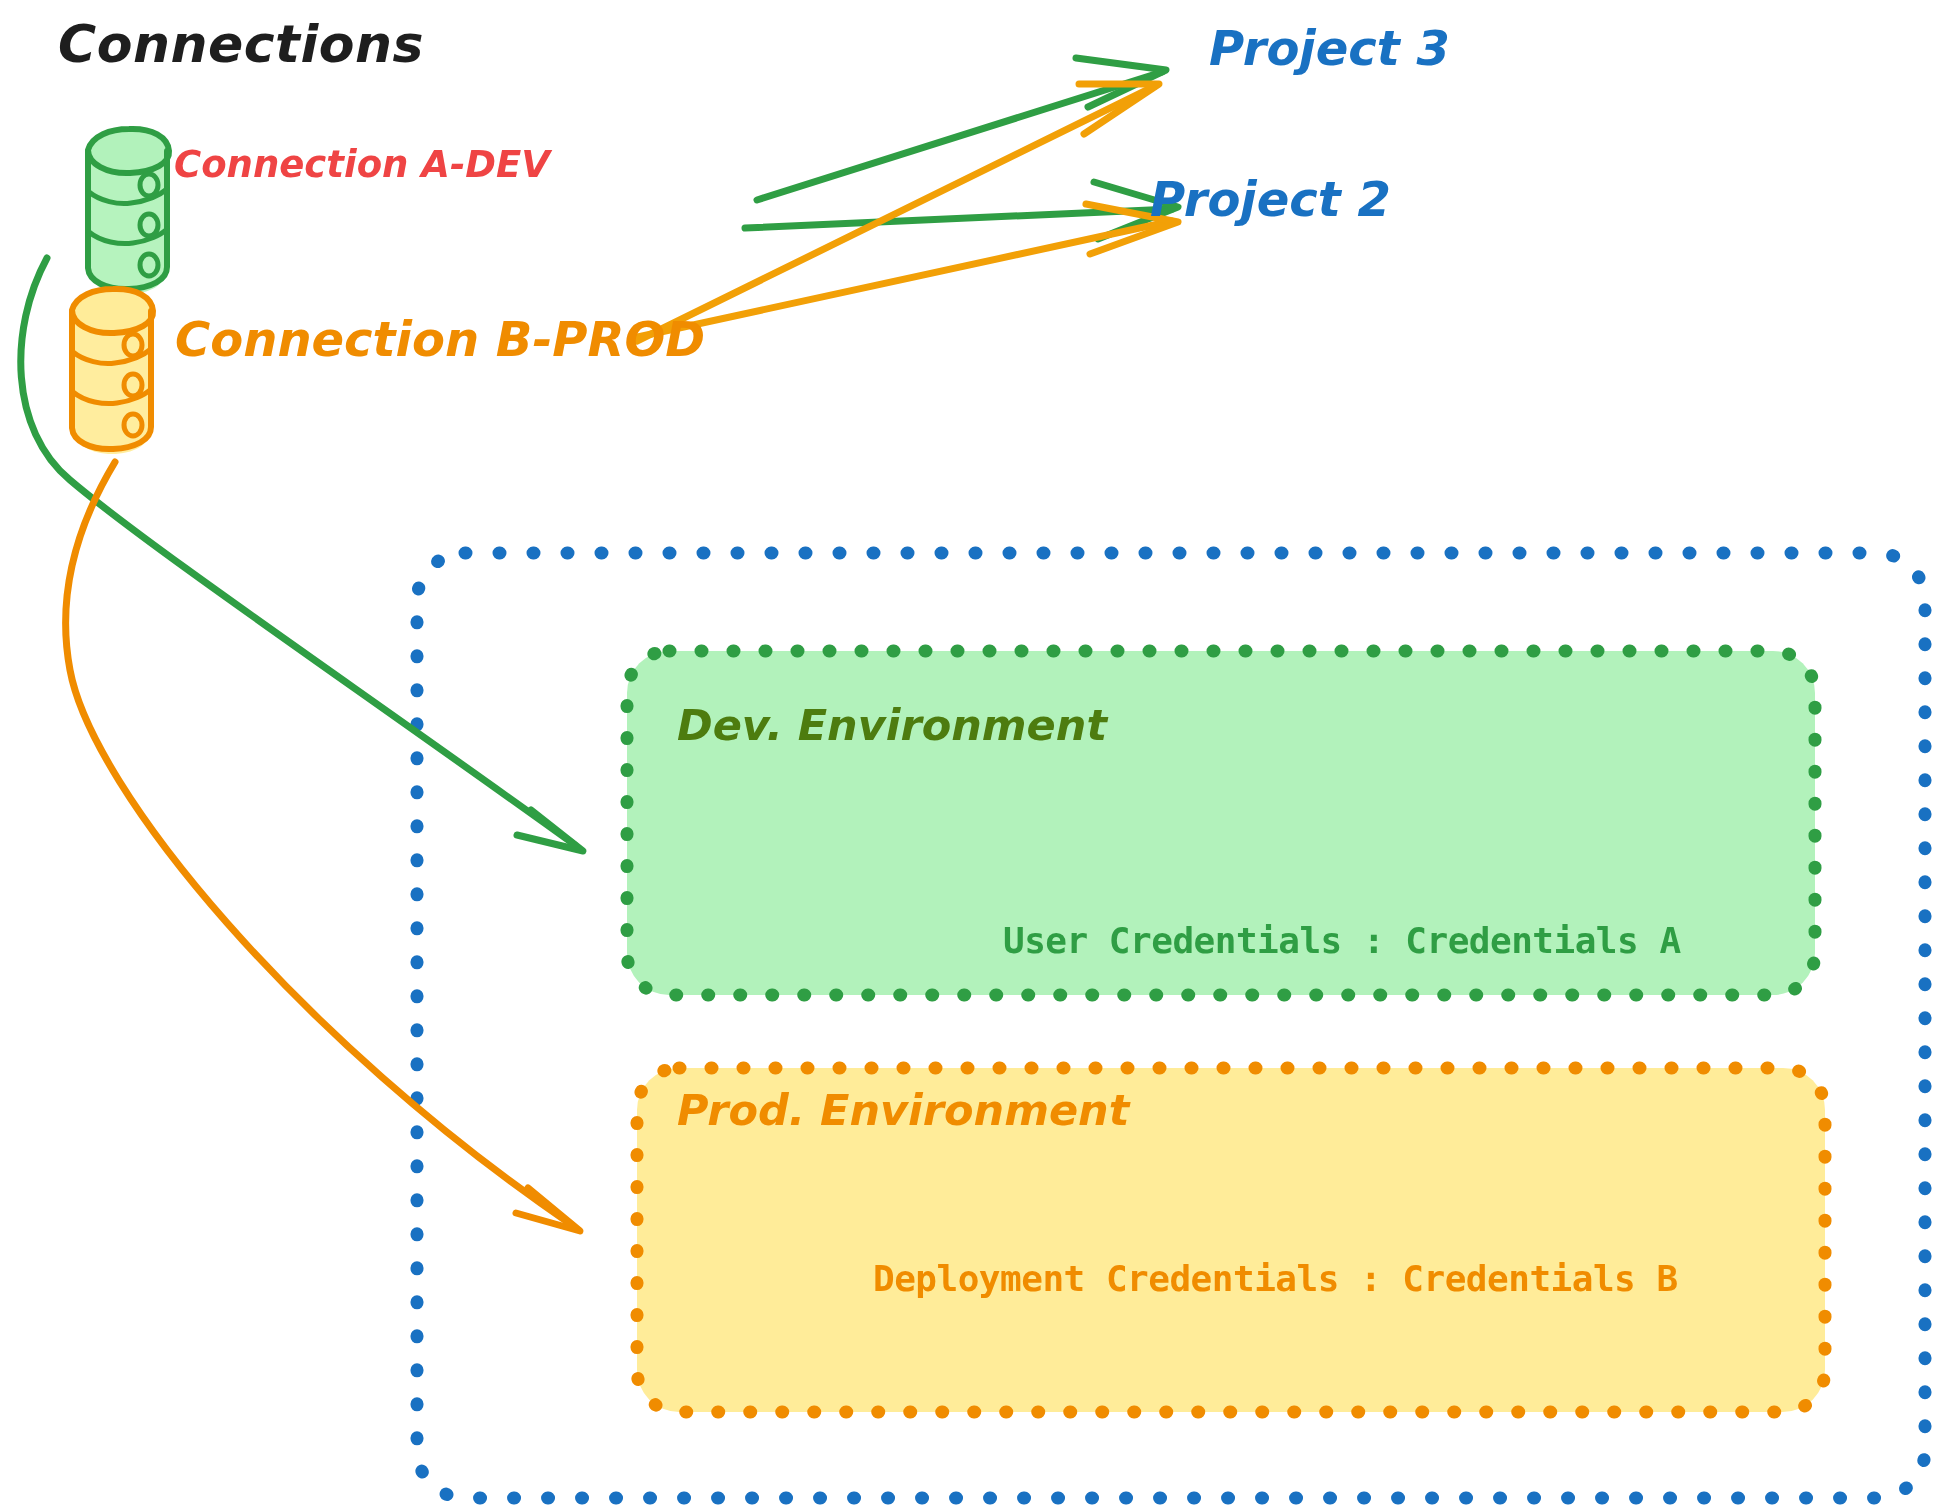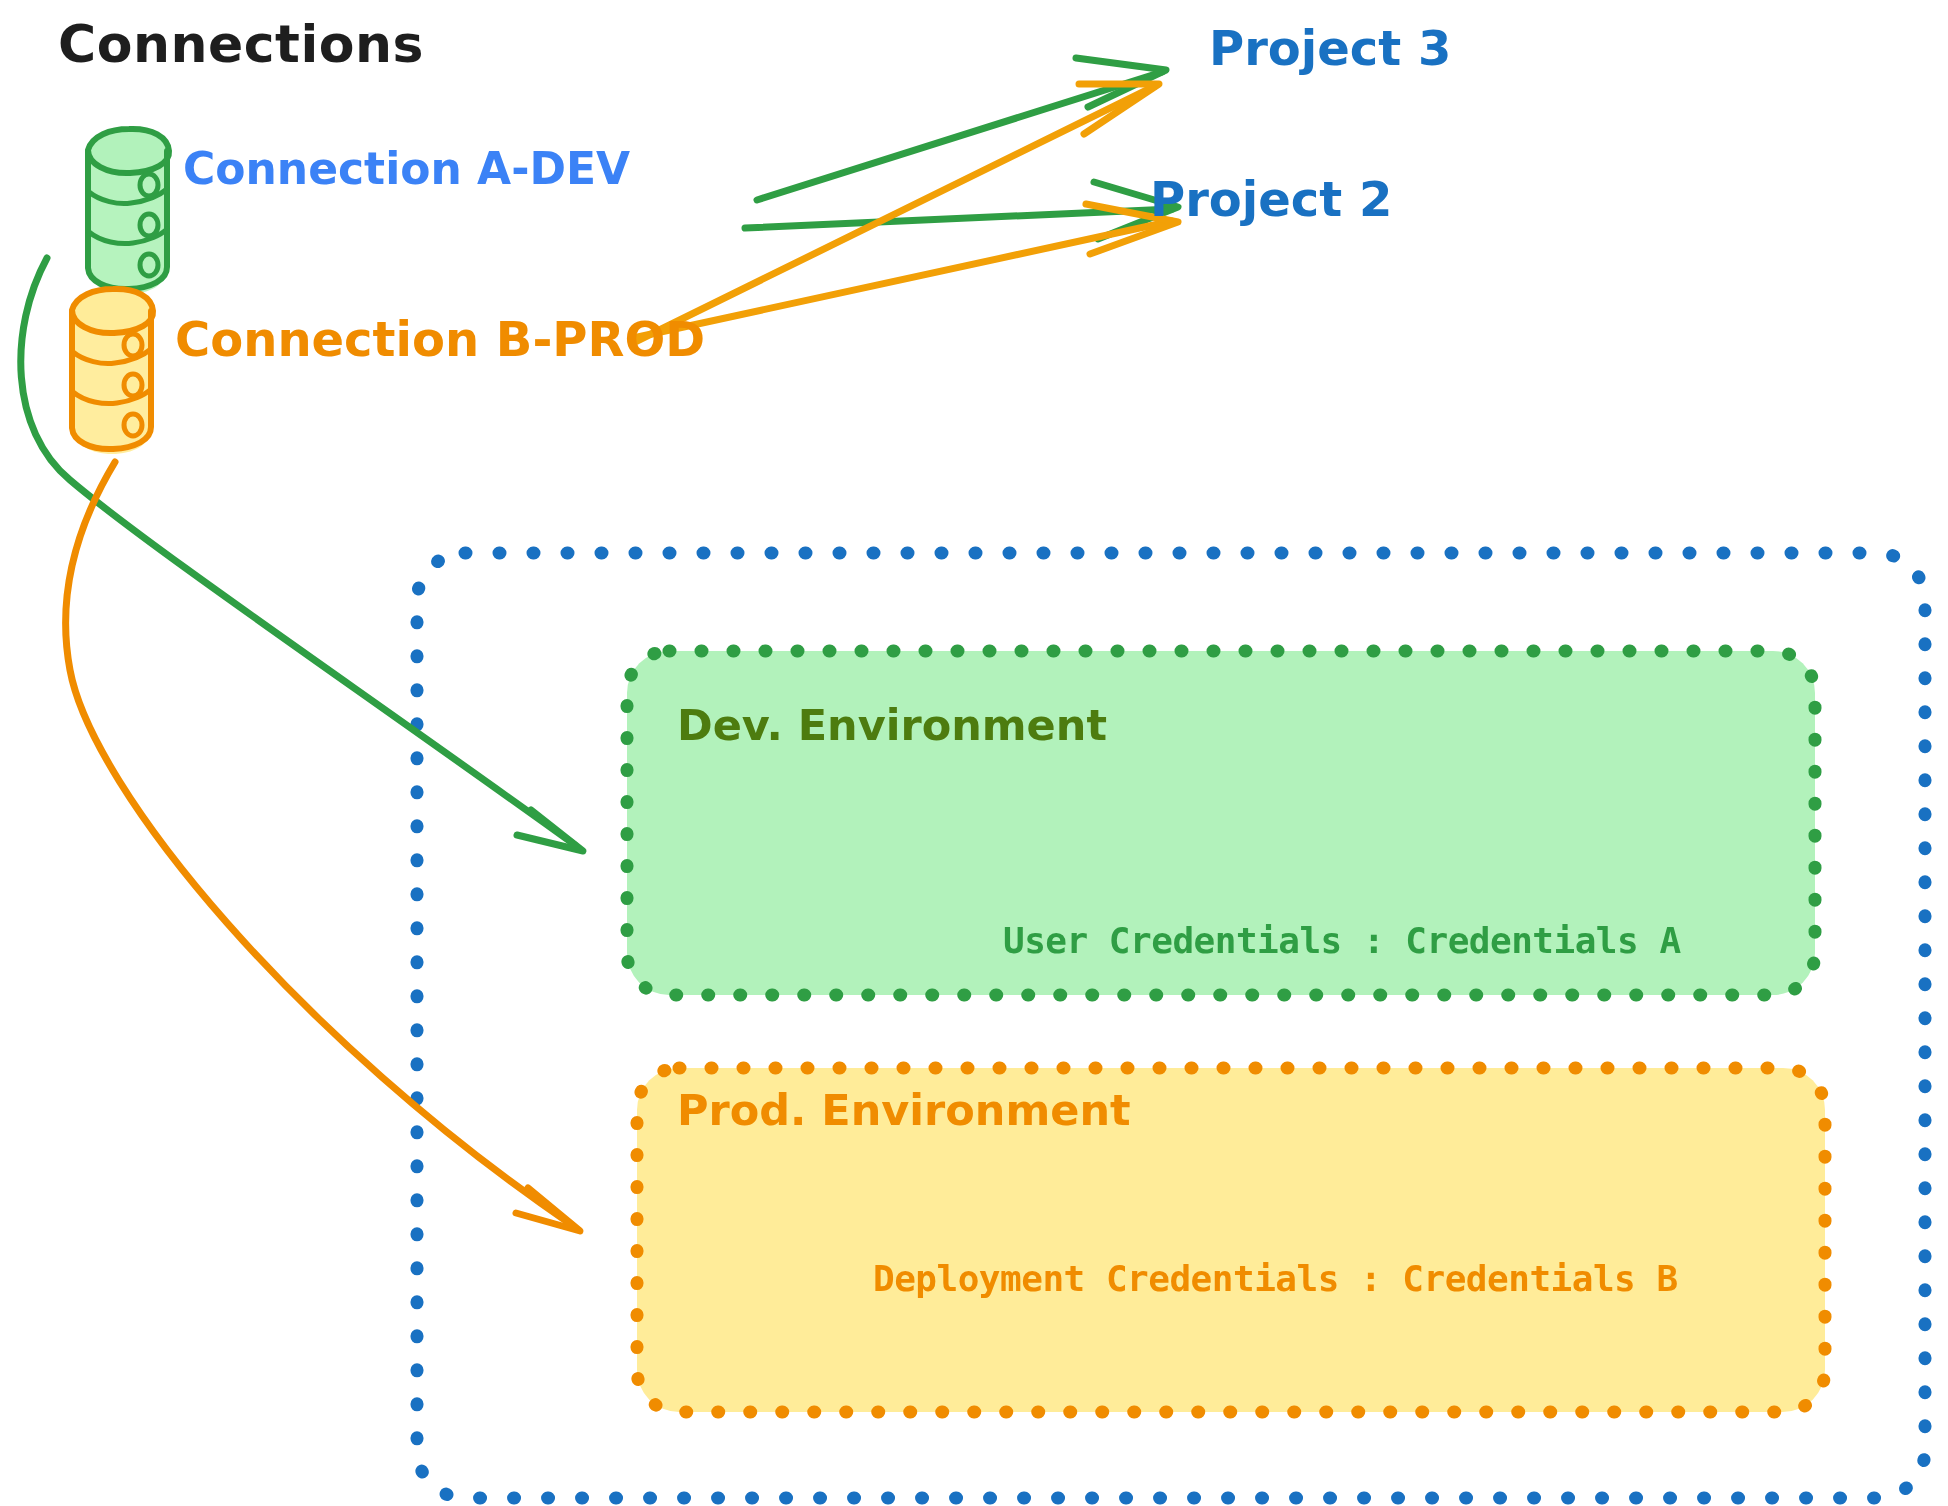--- a/index.html
+++ b/index.html
@@ -20,43 +20,44 @@
   }
   svg.layer {
     position: absolute;
     top: 0; left: 0;
     width: 1948px;
     height: 1506px;
     pointer-events: none;
   }
   .hand {
     font-family: "DejaVu Sans", sans-serif;
+    font-style: italic;
     font-weight: 600;
   }
   .mono {
     font-family: "DejaVu Sans Mono", monospace;
     font-weight: 600;
   }
   .txt {
     position: absolute;
     white-space: nowrap;
     user-select: none;
   }
   #title-connections {
     left: 58px;
     top: 14px;
     font-size: 52px;
     color: #1e1e1e;
     letter-spacing: 0.5px;
   }
   #label-conn-a {
-    left: 183px;
+    left: 174px;
     top: 143px;
-    font-size: 44px;
-    color: #3b82f6;
+    font-size: 37px;
+    color: #ef4444;
   }
   #label-conn-b {
     left: 175px;
     top: 311px;
     font-size: 48px;
     color: #f08c00;
   }
   #label-project-3 {
     left: 1209px;
     top: 20px;

